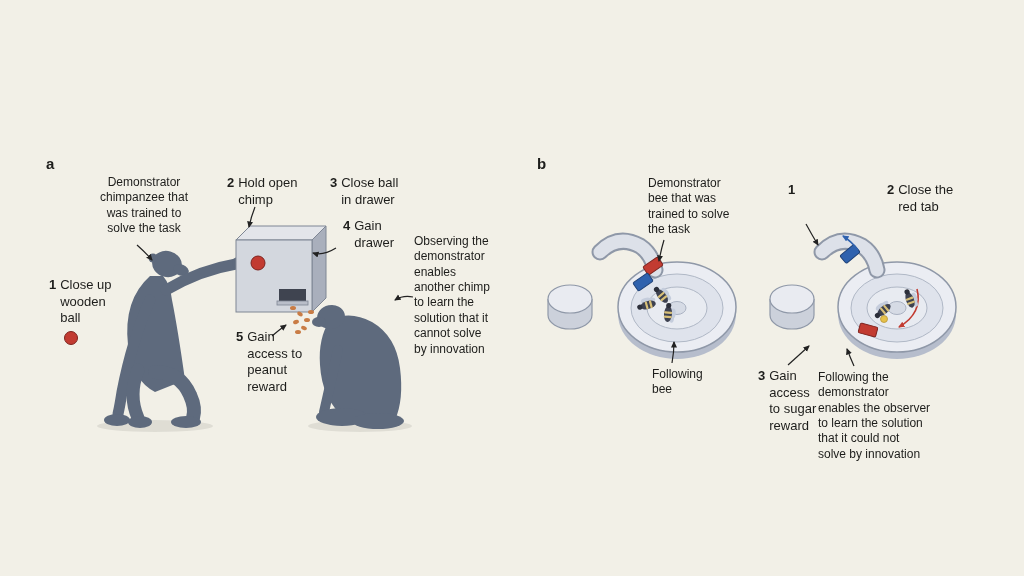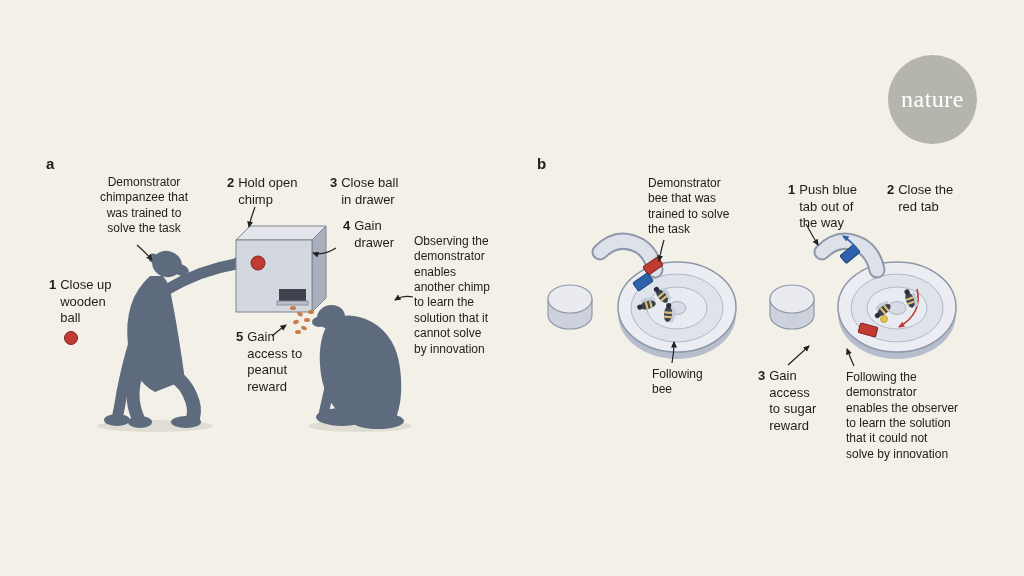--- a/index.html
+++ b/index.html
@@ -146,23 +146,20 @@
       <g fill="none" stroke="#222222" stroke-width="1.2">
         <path d="M664 240 Q661 250 659 261" marker-end="url(#ahk)"></path>
         <path d="M672 363 Q674 352 674 342" marker-end="url(#ahk)"></path>
         <path d="M806 224 Q812 235 818 245" marker-end="url(#ahk)"></path>
         <path d="M788 365 Q799 355 809 346" marker-end="url(#ahk)"></path>
         <path d="M854 366 Q850 357 847 349" marker-end="url(#ahk)"></path>
       </g>
     </g>
   </svg>
 
-  <div id="logo">
-    <span>nature</span>
-  </div>
 
   <div class="plabel" style="left:46px;top:155px">a</div>
   <div class="plabel" style="left:537px;top:155px">b</div>
 
   <div class="note center" style="left:88px;top:175px;width:112px">Demonstrator
 chimpanzee that
 was trained to
 solve the task</div>
 
   <div class="step" style="left:49px;top:277px">
@@ -203,41 +200,38 @@
 cannot solve
 by innovation</div>
 
   <div class="note" style="left:648px;top:176px;width:112px">Demonstrator
 bee that was
 trained to solve
 the task</div>
 
   <div class="step" style="left:788px;top:182px">
     <span class="num">1</span>
-    <span class="txt">Push blue
-tab out of
-the way</span>
   </div>
   <div class="step" style="left:887px;top:182px">
     <span class="num">2</span>
     <span class="txt">Close the
 red tab</span>
   </div>
 
   <div class="note" style="left:652px;top:367px;width:70px">Following
 bee</div>
 
   <div class="step" style="left:758px;top:368px">
     <span class="num">3</span>
     <span class="txt">Gain
 access
 to sugar
 reward</span>
   </div>
 
-  <div class="note" style="left:846px;top:370px;width:150px">Following the
+  <div class="note" style="left:818px;top:370px;width:150px">Following the
 demonstrator
 enables the observer
 to learn the solution
 that it could not
 solve by innovation</div>
 
 </div>
 
 </body></html>

